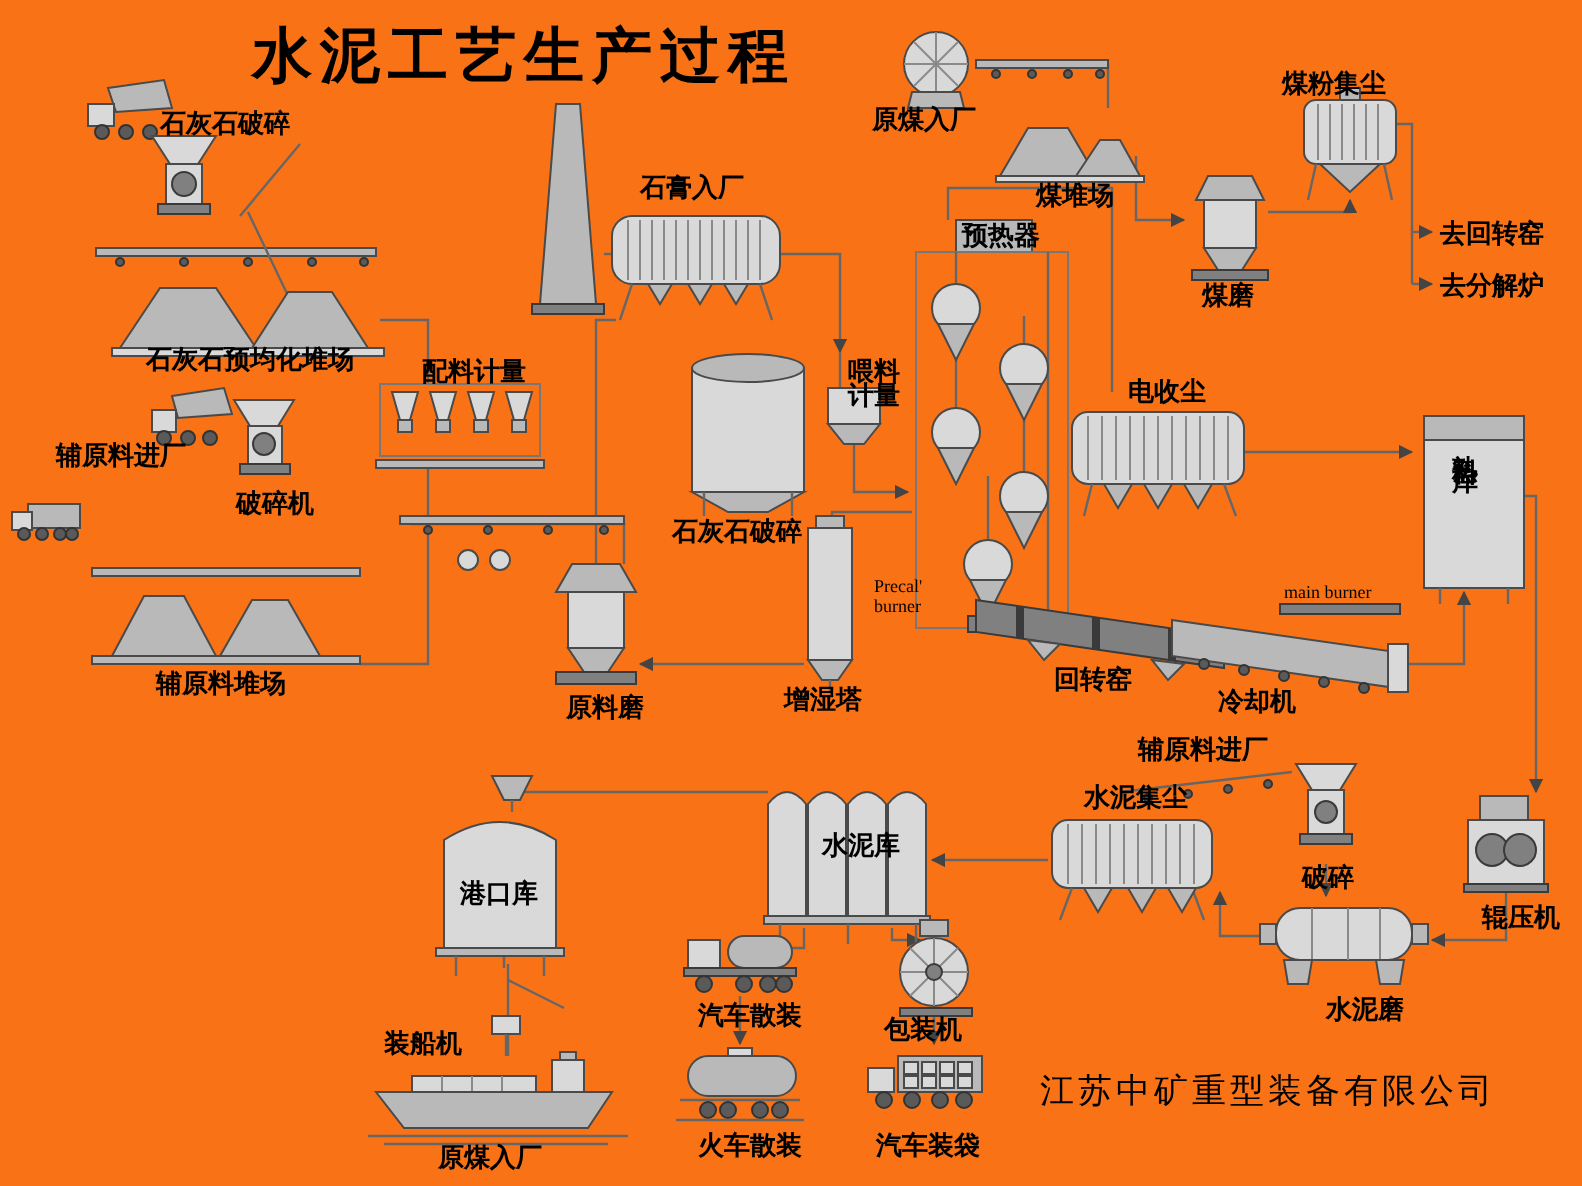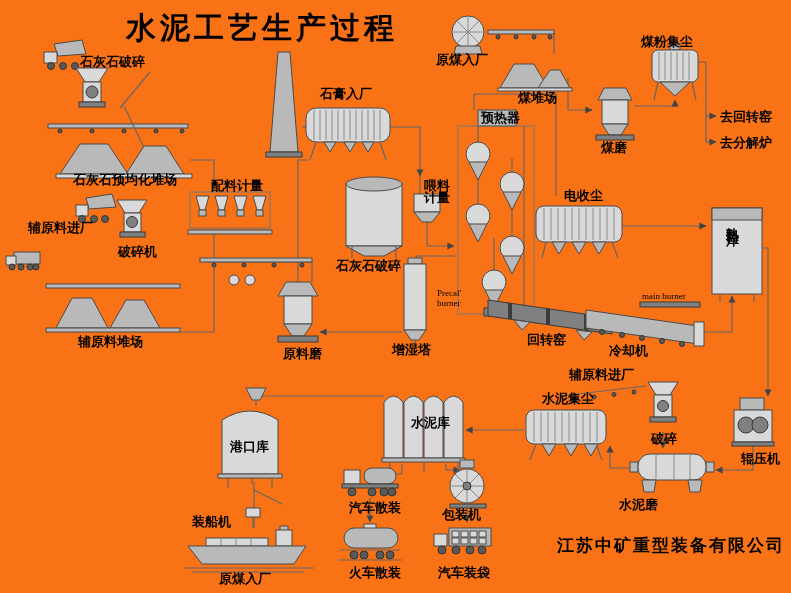--- a/index.html
+++ b/index.html
@@ -4,21 +4,21 @@
 <style>
   * { margin:0; padding:0; box-sizing:border-box; }
   html,body { background:#ffffff; font-family:"Liberation Sans", sans-serif; }
   #stage { position:relative; width:791px; height:593px; background:#f97316; overflow:hidden; }
   .label { position:absolute; font-weight:bold; font-size:13px; line-height:12px; color:#000;
            white-space:pre-line; font-family:"Liberation Sans", sans-serif; }
   .label.en { font-family:Liberation Serif, serif; font-size:9px; font-weight:normal; line-height:10px; }
   .label.vert { writing-mode:vertical-rl; letter-spacing:3px; }
   #title { position:absolute; left:126px; top:8px; font-family:"DejaVu Serif", serif;
            font-weight:bold; font-size:30px; letter-spacing:4px; color:#000; white-space:nowrap; }
-  #company { position:absolute; left:557px; top:534px; font-weight:bold; font-size:17px;
+  #company { position:absolute; left:520px; top:534px; font-weight:normal; font-size:17px;
              letter-spacing:2px; color:#000; white-space:nowrap; }
   svg.canvas { position:absolute; left:0; top:0; }
   .eq    { fill:#d9d9d9; stroke:#4a4a4a; stroke-width:1; }
   .mid   { fill:#b9b9b9; stroke:#4a4a4a; stroke-width:1; }
   .dark  { fill:#808080; stroke:#3a3a3a; stroke-width:1; }
   .wheel { fill:#5a5a5a; stroke:#333;    stroke-width:1; }
   .ln    { fill:none; stroke:#666; stroke-width:1.2; }
   .rib   { fill:none; stroke:#8a8a8a; stroke-width:1; }
   .frame { fill:none; stroke:#777; stroke-width:1; }
 </style>
@@ -421,21 +421,21 @@
   <div class="label" style="left:720px;top:137px">去分解炉</div>
   <div class="label" style="left:564px;top:190px">电收尘</div>
   <div class="label vert" style="left:726px;top:216px">熟料库</div>
   <div class="label" style="left:527px;top:334px">回转窑</div>
   <div class="label en" style="left:642px;top:291px">main burner</div>
   <div class="label" style="left:609px;top:345px">冷却机</div>
   <div class="label" style="left:569px;top:369px">辅原料进厂</div>
   <div class="label" style="left:542px;top:393px">水泥集尘</div>
   <div class="label" style="left:651px;top:433px">破碎</div>
   <div class="label" style="left:741px;top:453px">辊压机</div>
-  <div class="label" style="left:619px;top:499px">水泥磨</div>
+  <div class="label" style="left:663px;top:499px">水泥磨</div>
   <div class="label" style="left:411px;top:417px">水泥库</div>
   <div class="label" style="left:230px;top:441px">港口库</div>
   <div class="label" style="left:192px;top:516px">装船机</div>
   <div class="label" style="left:219px;top:573px">原煤入厂</div>
   <div class="label" style="left:349px;top:502px">汽车散装</div>
   <div class="label" style="left:349px;top:567px">火车散装</div>
   <div class="label" style="left:442px;top:509px">包装机</div>
   <div class="label" style="left:438px;top:567px">汽车装袋</div>
 
   <div id="company">江苏中矿重型装备有限公司</div>

